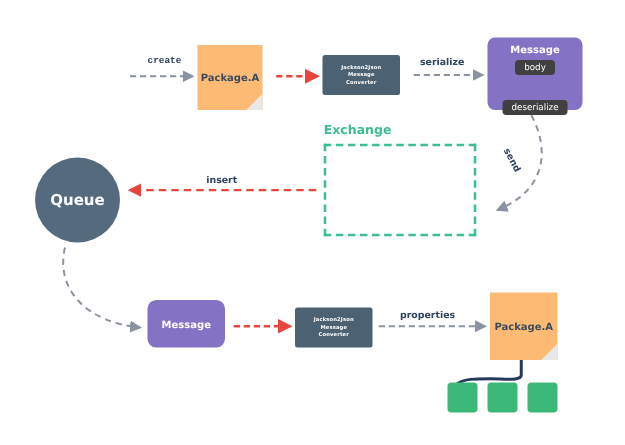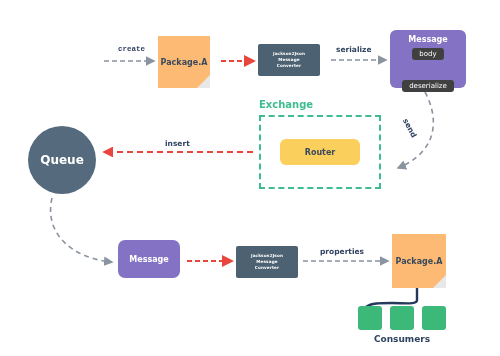--- a/index.html
+++ b/index.html
@@ -262,23 +262,20 @@
 
   <div id="message-box">
     <span class="title">Message</span>
     <span class="badge">body</span>
     <span class="badge">deserialize</span>
   </div>
 
   <div id="exchange-label">Exchange</div>
   <div id="exchange-box"></div>
 
-  <div id="router-node">
-    <span>Router</span>
-  </div>
 
   <div id="message-node">
     <span>Message</span>
   </div>
 
   <div class="converter" id="converter-bottom">
     <div>
       <div>Jackson2Json</div>
       <div>Message</div>
       <div>Converter</div>
@@ -286,21 +283,20 @@
   </div>
 
   <div class="note" id="package-a-bottom">
     <span>Package.A</span>
     <span class="fold"></span>
   </div>
 
   <div class="consumer-sq" id="consumer-1"></div>
   <div class="consumer-sq" id="consumer-2"></div>
   <div class="consumer-sq" id="consumer-3"></div>
-  <div id="consumers-label">Consumers</div>
 
   <div class="edge-label" id="label-create">create</div>
   <div class="edge-label" id="label-serialize">serialize</div>
   <div class="edge-label" id="label-send">send</div>
   <div class="edge-label" id="label-insert">insert</div>
   <div class="edge-label" id="label-deserialize">properties</div>
 
 </div>
 
 </body></html>

